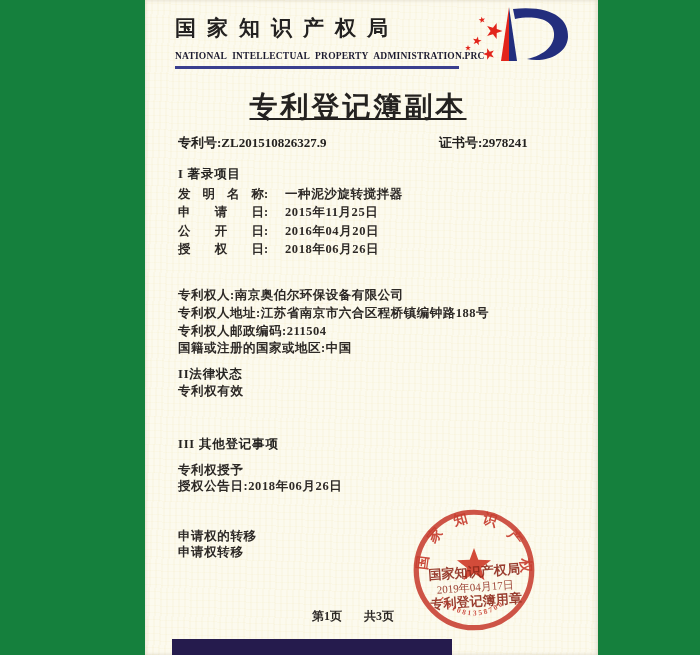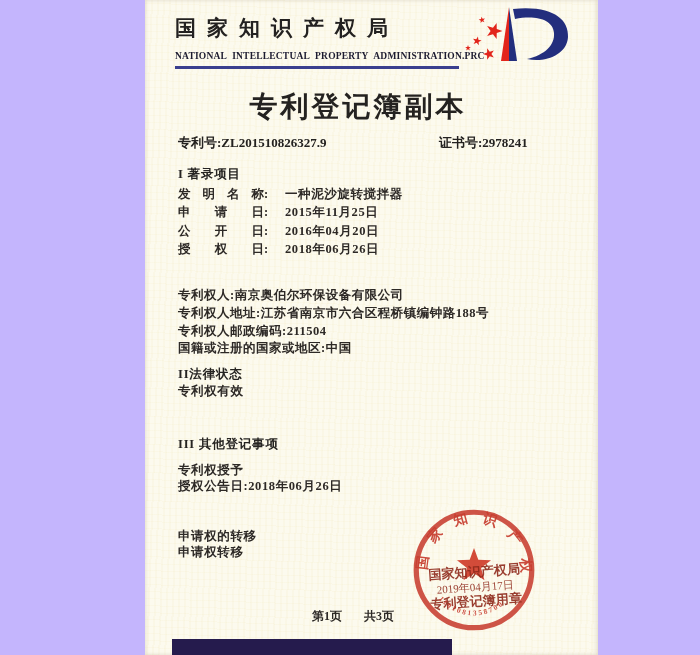--- a/index.html
+++ b/index.html
@@ -1,37 +1,37 @@
 <!DOCTYPE html>
 <html><head>
 <meta charset="utf-8">
 <style>
   * { margin:0; padding:0; box-sizing:border-box; }
   html,body { width:700px; height:655px; background:#ffffff; overflow:hidden;
     font-family:"Liberation Serif","DejaVu Serif",serif; }
-  .stage { position:relative; width:700px; height:655px; background:#c4b5fd; }
+  .stage { position:relative; width:700px; height:655px; background:#15803d; }
 
   .paper { position:absolute; left:145px; top:0; width:453px; height:655px;
     background:
       repeating-linear-gradient(92deg, rgba(235,220,160,0.10) 0 2px, rgba(255,255,255,0) 2px 6px),
       repeating-linear-gradient(2deg, rgba(240,228,175,0.12) 0 1px, rgba(255,255,255,0) 1px 7px),
       #fcfaee;
     box-shadow: inset -2px 0 4px rgba(190,180,160,0.35), inset 2px 0 3px rgba(210,200,180,0.25);
     color:#2a2624; }
 
   .hdr { position:absolute; left:30px; top:14px; }
   .hdr-cn { font-size:21px; font-weight:bold; letter-spacing:11px; color:#232120; white-space:nowrap; }
   .hdr-en { margin-top:9px; font-size:9.5px; font-weight:bold; letter-spacing:0.2px;
     word-spacing:3px; color:#1c1b30; white-space:nowrap; }
   .hdr-rule { margin-top:5px; width:284px; height:2.5px; background:#3a3f8e; }
 
   .logo { position:absolute; left:312px; top:3px; width:120px; height:60px; }
 
   .doc-title { position:absolute; left:0; top:88px; width:452px; text-align:center;
-    padding-right:26px; font-size:28px; font-weight:bold; letter-spacing:3px; color:#242220; }
+    padding-right:26px; font-size:28px; font-weight:bold; letter-spacing:3px; color:#242220;text-decoration:underline; }
 
   .numrow { position:absolute; left:33px; top:134px; width:392px; font-size:13px;
     font-weight:bold; color:#242220; }
   .numrow .cert { position:absolute; left:261px; top:0; }
 
   .sec-head { position:absolute; left:33px; font-size:12.5px; font-weight:bold;
     letter-spacing:0.8px; color:#262422; }
   .line { position:absolute; left:33px; font-size:12.5px; font-weight:600;
     letter-spacing:0.6px; color:#2d2926; white-space:nowrap; }
   .bold { font-weight:bold; }

